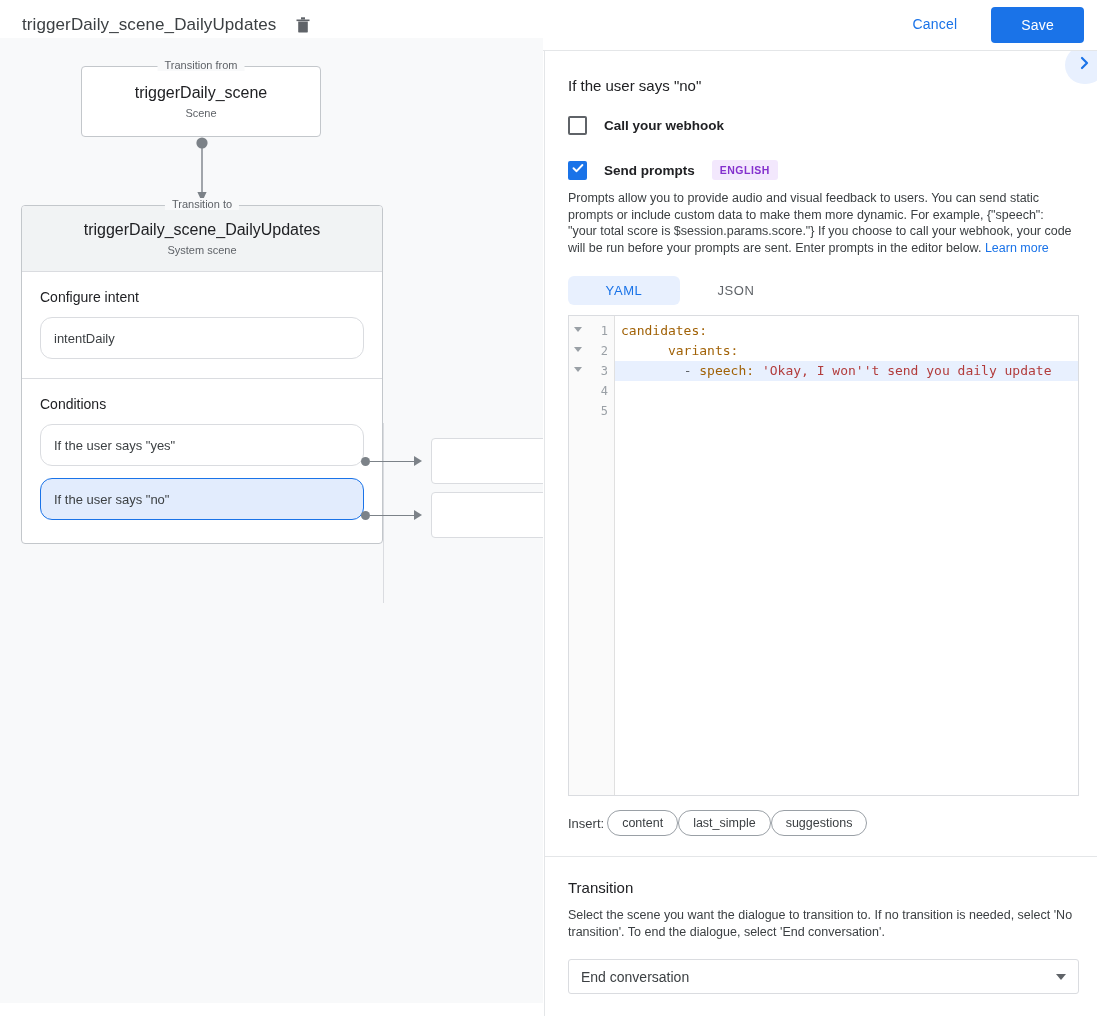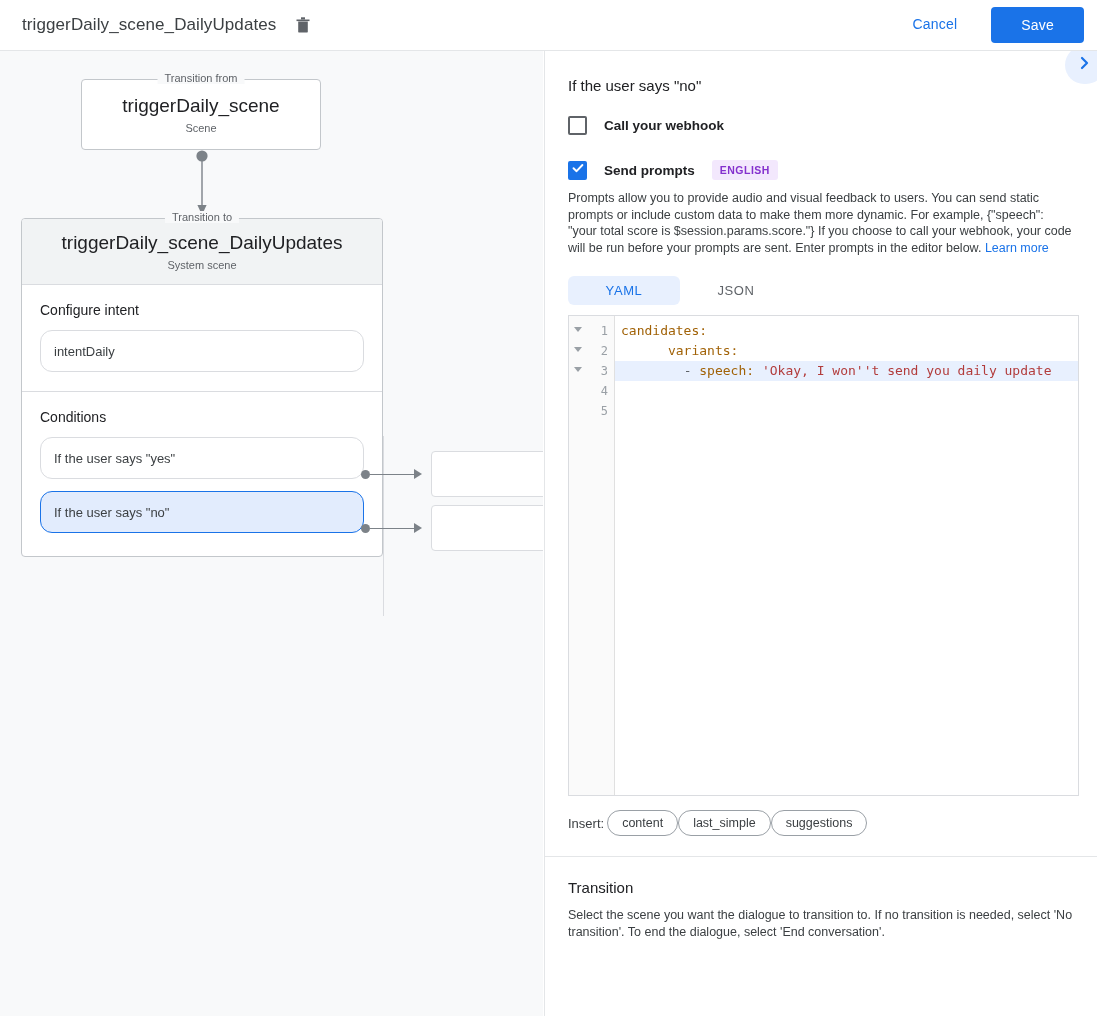--- a/index.html
+++ b/index.html
@@ -61,21 +61,21 @@
     border-radius: 4px;
     padding: 10px 30px;
     cursor: pointer;
     letter-spacing: .2px;
     font-family: "Liberation Sans", sans-serif;
   }
 
   
   .canvas {
     position: absolute;
-    top: 51px; left: 0;
+    top: 38px; left: 0;
     width: 543px; height: 965px;
     background: #f8f9fa;
     overflow: hidden;
   }
 
   .node {
     position: absolute;
     background: #ffffff;
     border: 1px solid #c3c7cb;
     border-radius: 4px;
@@ -84,21 +84,21 @@
     position: absolute;
     top: -8px; left: 50%;
     transform: translateX(-50%);
     background: #f8f9fa;
     padding: 0 7px;
     font-size: 11px;
     color: #5f6368;
     white-space: nowrap;
   }
   .node-title {
-    font-size: 19px;
+    font-size: 16px;
     color: #202124;
     text-align: center;
     white-space: nowrap;
   }
   .node-sub {
     font-size: 11px;
     color: #5f6368;
     text-align: center;
     margin-top: 5px;
   }
@@ -518,14 +518,18 @@
     <button class="chip">content</button>
     <button class="chip">last_simple</button>
     <button class="chip">suggestions</button>
   </div>
 
   <div class="panel-divider"></div>
 
   <div class="trans-sec">
     <div class="trans-title">Transition</div>
     <div class="trans-desc">Select the scene you want the dialogue to transition to. If no transition is needed, select 'No transition'. To end the dialogue, select 'End conversation'.</div>
+    <div class="select">
+      <span>End conversation</span>
+      <span class="caret"></span>
+    </div>
   </div>
 </div>
 
 </body></html>

